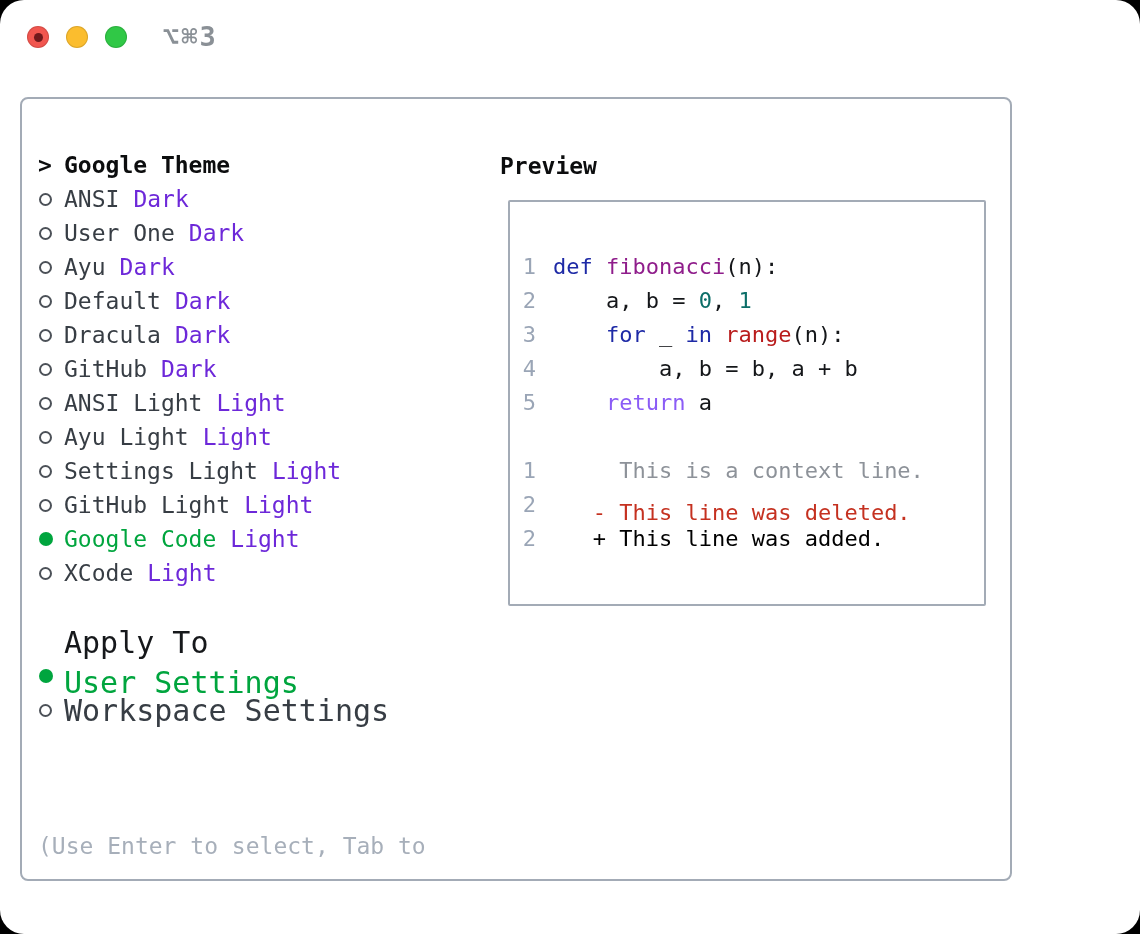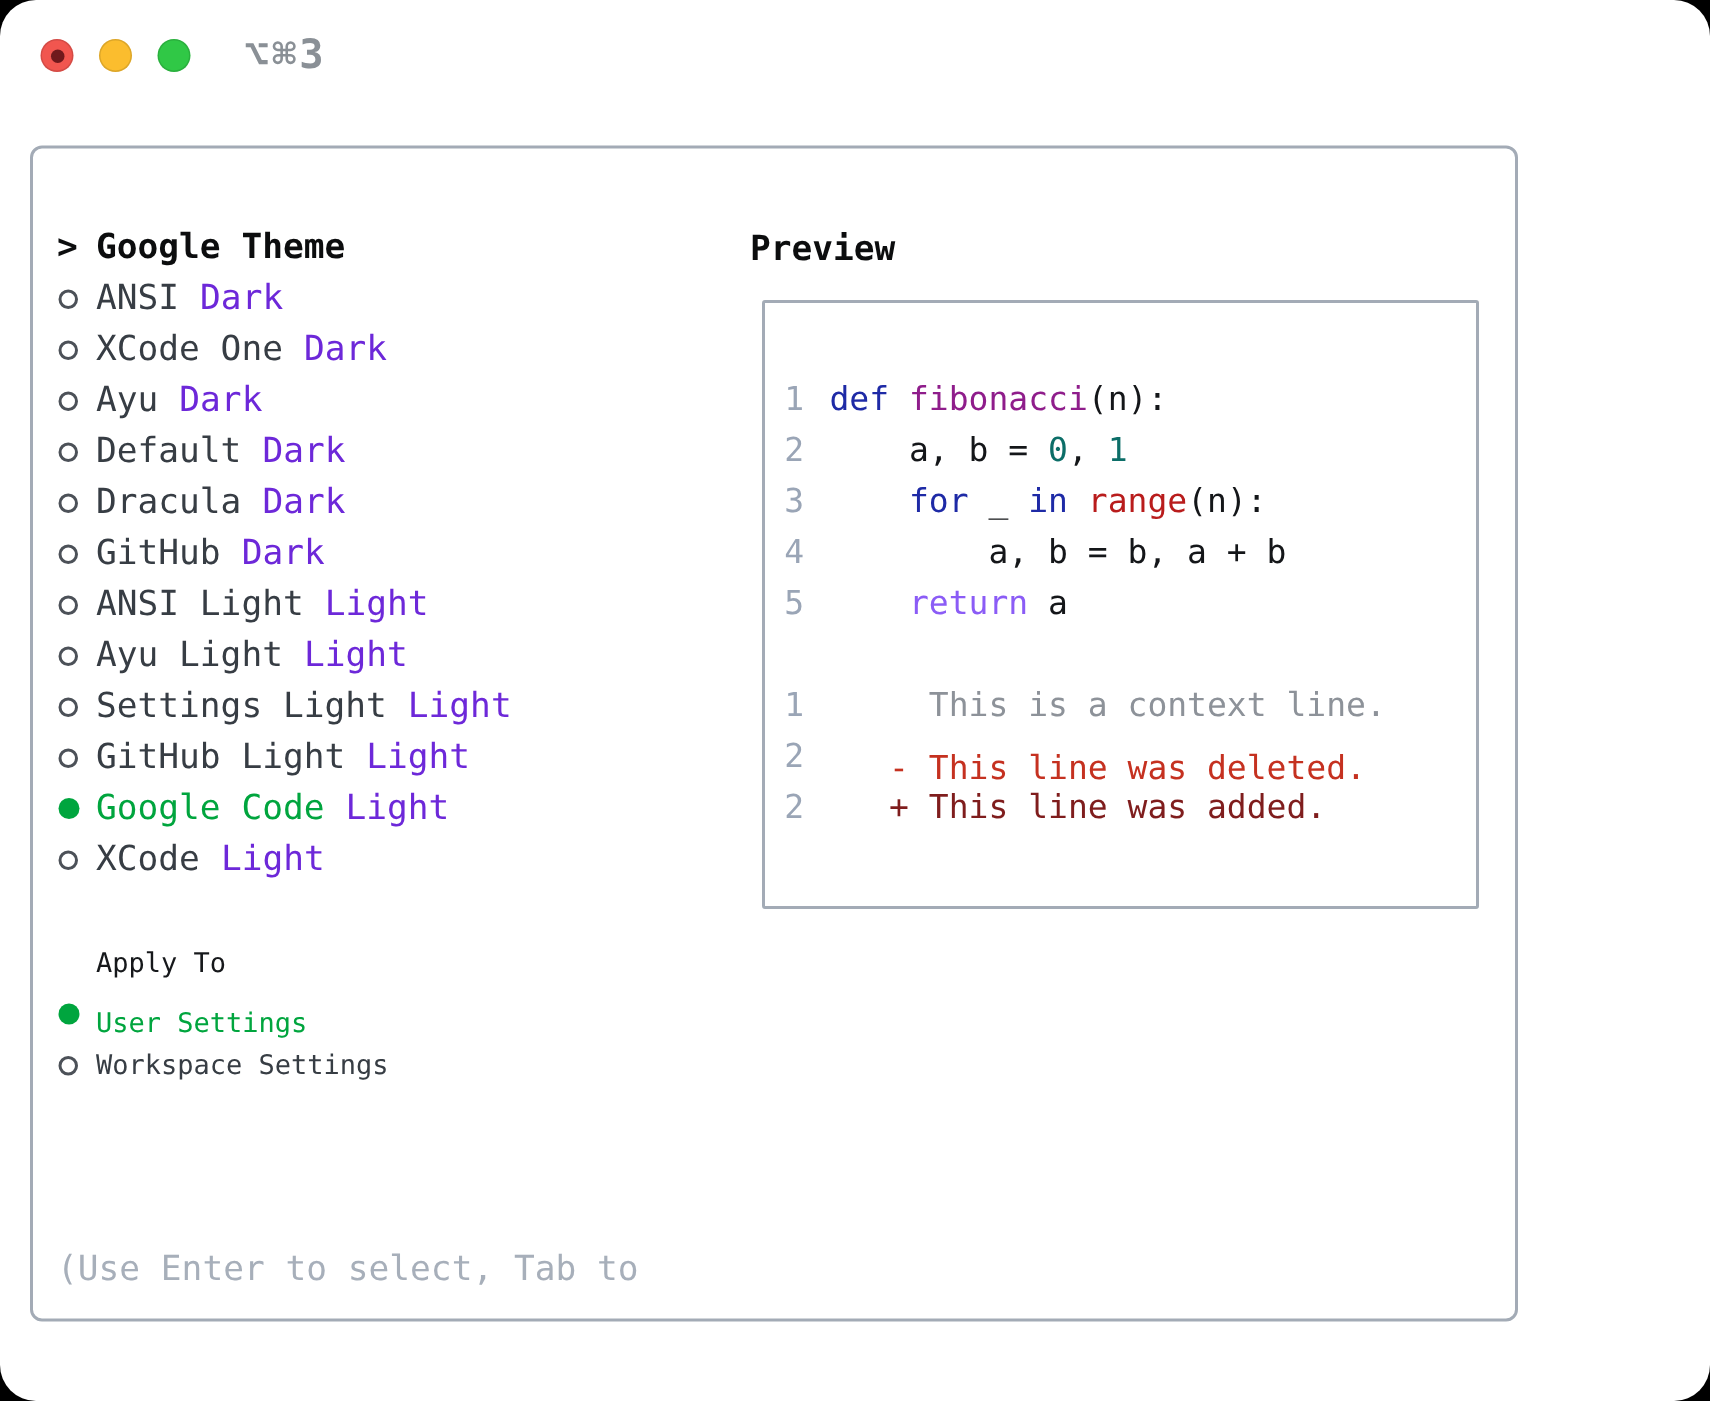--- a/index.html
+++ b/index.html
@@ -26,21 +26,21 @@
   .theme-list{position:absolute;left:16px;top:49px;font-size:23px;}
   .row{display:flex;align-items:center;height:34px;}
   .marker{width:26px;display:flex;align-items:center;justify-content:flex-start;flex:none;}
   .cursor{font-weight:bold;color:#0c0d0e;}
   .ring{width:13px;height:13px;border:2px solid #4c5158;border-radius:50%;
         box-sizing:border-box;margin-left:1px;}
   .dot{width:14px;height:14px;border-radius:50%;margin-left:1px;}
   .hdr-label{font-weight:bold;color:#0c0d0e;}
   .name{color:#373d44;white-space:pre;}
   .variant{color:#6d28d9;margin-left:14px;white-space:pre;}
-  .apply-block{position:absolute;left:16px;top:526px;font-size:18px;}
+  .apply-block{position:absolute;left:16px;top:526px;font-size:30px;}
   .apply-title{color:#16181b;margin-left:26px;}
   .help-block{position:absolute;left:16px;top:662px;font-size:23px;line-height:34px;
         color:#a7afba;white-space:pre;}
   
   .preview-title{position:absolute;left:478px;top:50px;font-size:23px;font-weight:bold;
         color:#0c0d0e;line-height:34px;}
   .preview-box{position:absolute;left:486px;top:101px;width:478px;height:406px;
         box-sizing:border-box;border:2px solid #a3abb6;border-radius:2px;background:#fff;}
   .code-block{position:absolute;left:10px;top:47px;font-size:22px;}
   .diff-block{position:absolute;left:10px;top:251px;font-size:22px;}
@@ -76,21 +76,21 @@
           <span class="marker">
             <span class="ring"></span>
           </span>
           <span class="name">ANSI</span>
           <span class="variant">Dark</span>
         </div>
         <div class="row">
           <span class="marker">
             <span class="ring"></span>
           </span>
-          <span class="name">XCode One</span>
+          <span class="name">User One</span>
           <span class="variant">Dark</span>
         </div>
         <div class="row">
           <span class="marker">
             <span class="ring"></span>
           </span>
           <span class="name">Ayu</span>
           <span class="variant">Dark</span>
         </div>
         <div class="row">
@@ -212,19 +212,19 @@
           <div class="code-line">
             <span class="ln" style="color: rgb(154, 165, 182);">1</span>
             <span class="ct" style="color: rgb(141, 146, 153);">     This is a context line.</span>
           </div>
           <div class="code-line">
             <span class="ln" style="color: rgb(154, 165, 182);">2</span>
             <span class="ct" style="color: rgb(197, 49, 32); margin-top: 16px;">   - This line was deleted.</span>
           </div>
           <div class="code-line">
             <span class="ln" style="color: rgb(154, 165, 182);">2</span>
-            <span class="ct" style="color: #7f1d1d; text-align: center;">   + This line was added.</span>
+            <span class="ct" style="color: #000000; text-align: center;">   + This line was added.</span>
           </div>
         </div>
     </div>
 
   </div>
 </div>
 
 </body></html>

